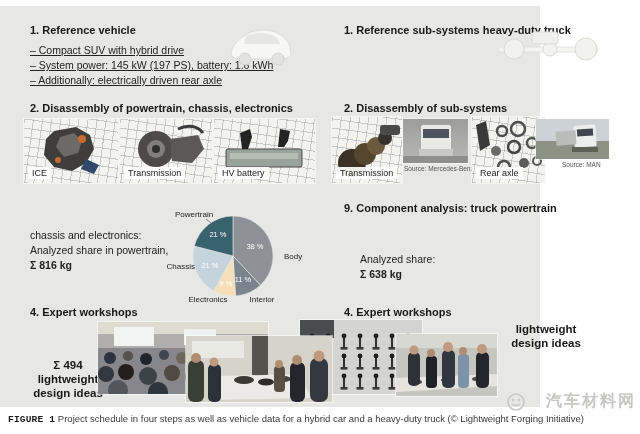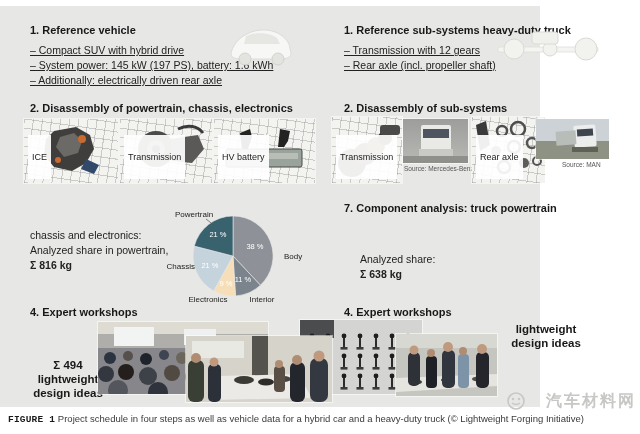--- a/index.html
+++ b/index.html
@@ -15,25 +15,25 @@
   .bullets div{font-size:10.5px;line-height:15px;color:#222;white-space:nowrap;text-decoration:underline;}
   .bodytext div{font-size:10.5px;line-height:15px;color:#222;white-space:nowrap;}
   .total{font-size:11.5px;font-weight:bold;color:#181818;}
   .big-total{font-size:11.5px;font-weight:bold;text-align:center;line-height:14px;color:#181818;}
   .photo{position:absolute;overflow:hidden;box-shadow:0 0 0 1px rgba(255,255,255,.55);}
   .gridbg{background-color:#f3f3f0;
     background-image:
       repeating-linear-gradient(8deg, rgba(140,140,140,.40) 0 1px, transparent 1px 9px),
       repeating-linear-gradient(98deg, rgba(140,140,140,.40) 0 1px, transparent 1px 9px);}
   .chip{position:absolute;left:4px;bottom:4px;background:rgba(255,255,255,.92);
-    padding:16px 4px;font-size:9px;line-height:12px;color:#222;white-space:nowrap;}
+    padding:0 4px;font-size:9px;line-height:12px;color:#222;white-space:nowrap;}
   .source{position:absolute;font-size:6.5px;color:#555;white-space:nowrap;}
   .caption{position:absolute;left:8px;top:413px;width:624px;font-size:9.5px;color:#3a3a3a;white-space:nowrap;}
   .cap-label{font-weight:bold;color:#1a1a1a;letter-spacing:.2px;font-family:Liberation Mono, monospace;}
-  .watermark{position:absolute;right:4px;top:391px;display:flex;align-items:flex-start;gap:20px;
+  .watermark{position:absolute;right:4px;top:391px;display:flex;align-items:center;gap:20px;
     color:#c7c7c6;font-size:16px;font-weight:bold;letter-spacing:2px;}
   svg{display:block;}
   .pieblock{position:absolute;left:158px;top:198px;width:152px;height:102px;}
   .pie-out{font-size:8px;fill:#222;}
   .pie-in{font-size:7.5px;fill:#ffffff;}
 </style>
 </head>
 <body>
 
 <div class="page">
@@ -47,24 +47,20 @@
     </div>
 
     <svg class="abs" style="left:224px;top:13px;" width="72" height="50" viewBox="0 0 72 50">
       <path d="M7,34 C10,21 23,12 37,11 C51,10 61,17 65,25 L67,34 C67,38 63,40 57,40 L17,40 C10,40 7,38 7,34 Z" fill="#f7f7f5" stroke="#dcdcda" stroke-width="1"></path>
       <path d="M22,17 C30,13 46,13 53,19 L56,25 L20,25 Z" fill="#e6e6e3"></path>
       <circle cx="21" cy="40" r="6" fill="#e3e3e0" stroke="#d2d2cf"></circle>
       <circle cx="54" cy="40" r="6" fill="#e3e3e0" stroke="#d2d2cf"></circle>
     </svg>
 
     <div class="abs step-title" style="left:344px;top:18px;">1. Reference sub-systems heavy-duty truck</div>
-    <div class="abs bullets" style="left:344px;top:37px;">
-      <div>– Transmission with 12 gears</div>
-      <div>– Rear axle (incl. propeller shaft)</div>
-    </div>
 
     <svg class="abs" style="left:492px;top:18px;" width="118" height="48" viewBox="0 0 118 48">
       <rect x="6" y="23" width="100" height="5" rx="2" fill="#f4f4f2" stroke="#deded9" stroke-width="0.8"></rect>
       <circle cx="22" cy="25" r="10" fill="#f2f2ef" stroke="#d9d9d5"></circle>
       <circle cx="58" cy="25" r="7" fill="#f2f2ef" stroke="#d9d9d5"></circle>
       <circle cx="94" cy="25" r="11" fill="#f2f2ef" stroke="#d9d9d5"></circle>
       <rect x="40" y="8" width="26" height="12" rx="3" fill="#f0f0ed" stroke="#dddad6"></rect>
     </svg>
 
     <div class="abs step-title" style="left:30px;top:96px;">2. Disassembly of powertrain, chassis, electronics</div>
@@ -173,21 +169,21 @@
         <line x1="48" y1="15" x2="57" y2="22" stroke="#555" stroke-width="0.7"></line>
 
         <text class="pie-out" x="36" y="13" text-anchor="middle">Powertrain</text>
         <text class="pie-out" x="126" y="55" text-anchor="start">Body</text>
         <text class="pie-out" x="37" y="65" text-anchor="end">Chassis</text>
         <text class="pie-out" x="50" y="98" text-anchor="middle">Electronics</text>
         <text class="pie-out" x="104" y="98" text-anchor="middle">Interior</text>
       </svg>
     </div>
 
-    <div class="abs step-title" style="left:344px;top:196px;">7. Component analysis: truck powertrain</div>
+    <div class="abs step-title" style="left:344px;top:196px;">9. Component analysis: truck powertrain</div>
     <div class="abs bodytext" style="left:360px;top:246px;">
       <div>Analyzed share:</div>
       <div class="total">Σ 638 kg</div>
     </div>
 
     <div class="abs step-title" style="left:30px;top:300px;">4. Expert workshops</div>
     <div class="abs big-total" style="left:22px;top:352px;width:92px;">
       <div>Σ 494</div>
       <div>lightweight</div>
       <div>design ideas</div>

